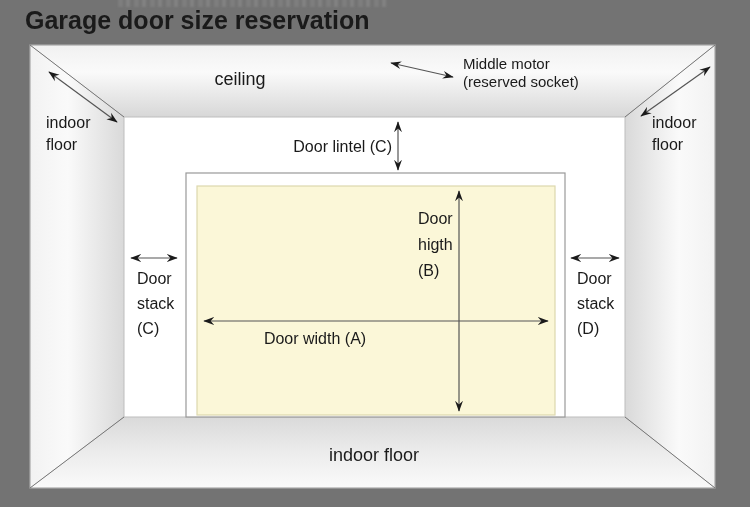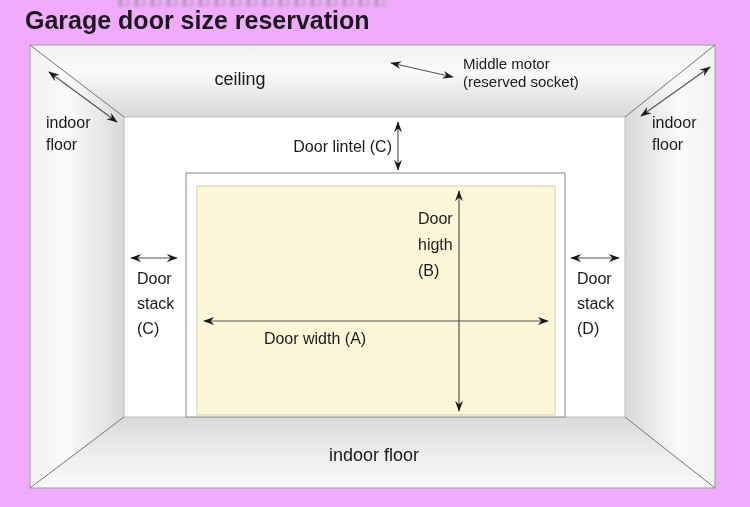--- a/index.html
+++ b/index.html
@@ -1,20 +1,20 @@
 <!DOCTYPE html>
 <html><head>
 <meta charset="utf-8">
 <style>
   html, body { margin: 0; padding: 0; background: #ffffff; }
   #stage {
     position: relative;
     width: 750px;
     height: 507px;
-    background: #f0abfc;
+    background: #737373;
     overflow: hidden;
     font-family: "Liberation Sans", sans-serif;
   }
   #stage svg { position: absolute; left: 0; top: 0; display: block; }
   .watermark {
     position: absolute; left: 118px; top: -2px; width: 272px; height: 9px;
     background: repeating-linear-gradient(90deg,
       rgba(140,140,140,.45) 0 5px, rgba(255,255,255,0) 5px 8px,
       rgba(160,160,160,.35) 8px 12px, rgba(255,255,255,0) 12px 16px);
     filter: blur(1px);

